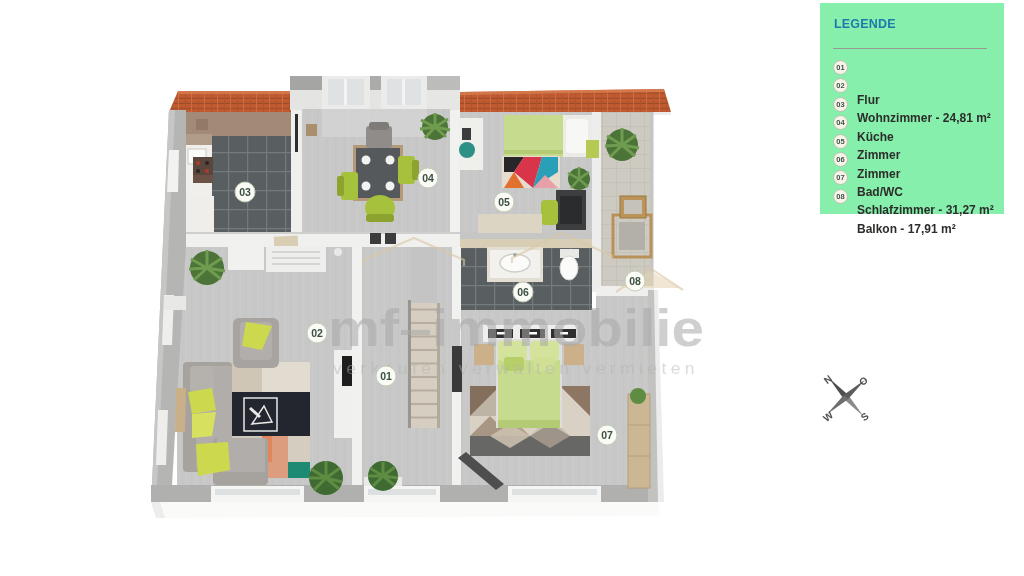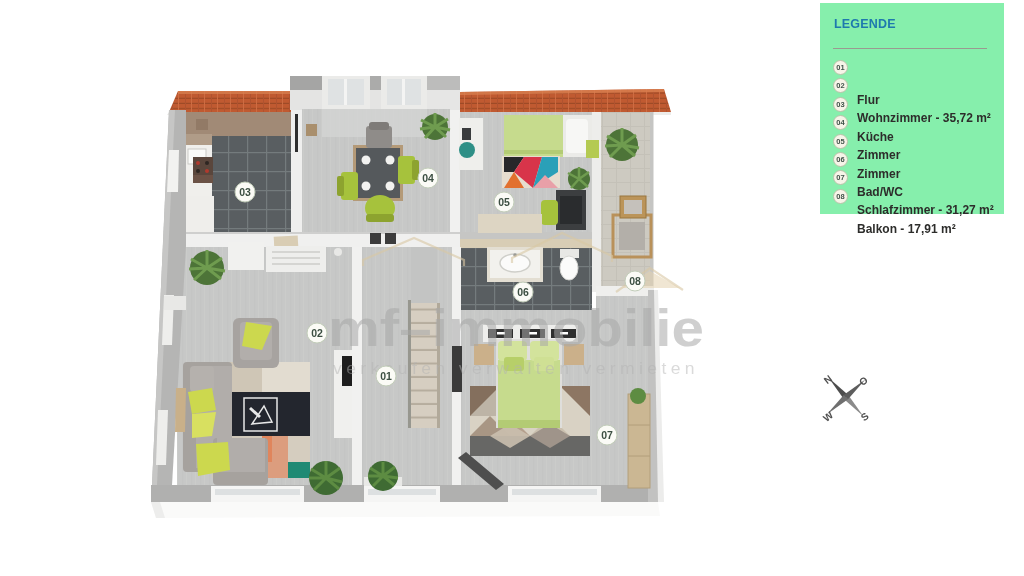--- a/index.html
+++ b/index.html
@@ -478,21 +478,21 @@
 
   <div id="legend">
     <h1>LEGENDE</h1>
     <div class="rule"></div>
     <div class="lrow" style="top:56px;">
         <div class="lbadge">01</div>
         <div class="ltxt">Flur</div>
       </div>
     <div class="lrow" style="top:74px;">
         <div class="lbadge">02</div>
-        <div class="ltxt">Wohnzimmer - 35,72 m²</div>
+        <div class="ltxt">Wohnzimmer - 24,81 m²</div>
       </div>
     <div class="lrow" style="top:93px;">
         <div class="lbadge">03</div>
         <div class="ltxt">Küche</div>
       </div>
     <div class="lrow" style="top:111px;">
         <div class="lbadge">04</div>
         <div class="ltxt">Zimmer</div>
       </div>
     <div class="lrow" style="top:130px;">

